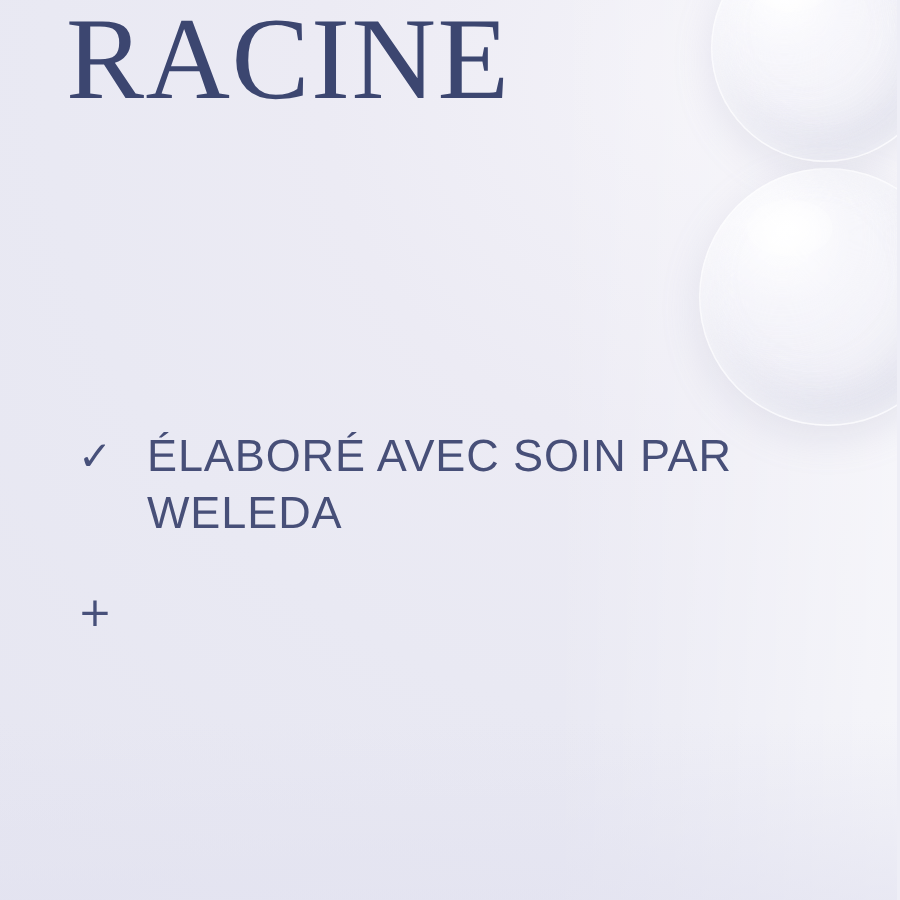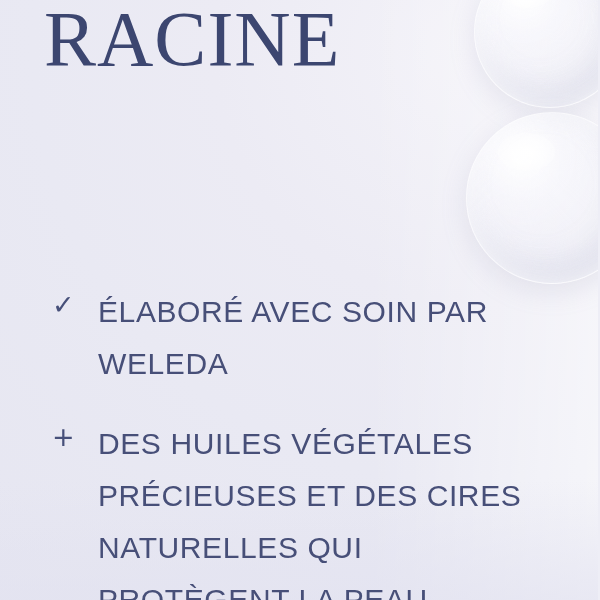--- a/index.html
+++ b/index.html
@@ -113,21 +113,21 @@
     color: #47507a;
     font-size: 27px;
     line-height: 38px;
     font-family: "DejaVu Sans", sans-serif;
     text-align: left;
     padding-left: 6px;
   }
   .benefit-text {
     color: #474f78;
     font-size: 30px;
-    line-height: 52px;
+    line-height: 38px;
     letter-spacing: 0.6px;
     font-family: "Liberation Sans", sans-serif;
     font-weight: 400;
     max-width: 470px;
   }
 </style>
 </head>
 <body>
 
 <div id="poster">
@@ -144,17 +144,16 @@
 
   <div class="benefits">
 
     <div class="benefit">
       <span class="benefit-marker">✓</span>
       <span class="benefit-text">ÉLABORÉ AVEC SOIN PAR WELEDA</span>
     </div>
 
     <div class="benefit">
       <span class="benefit-marker">+</span>
-      <span class="benefit-text">DES HUILES VÉGÉTALES PRÉCIEUSES ET DES CIRES NATURELLES QUI PROTÈGENT LA PEAU</span>
     </div>
 
   </div>
 </div>
 
 </body></html>

